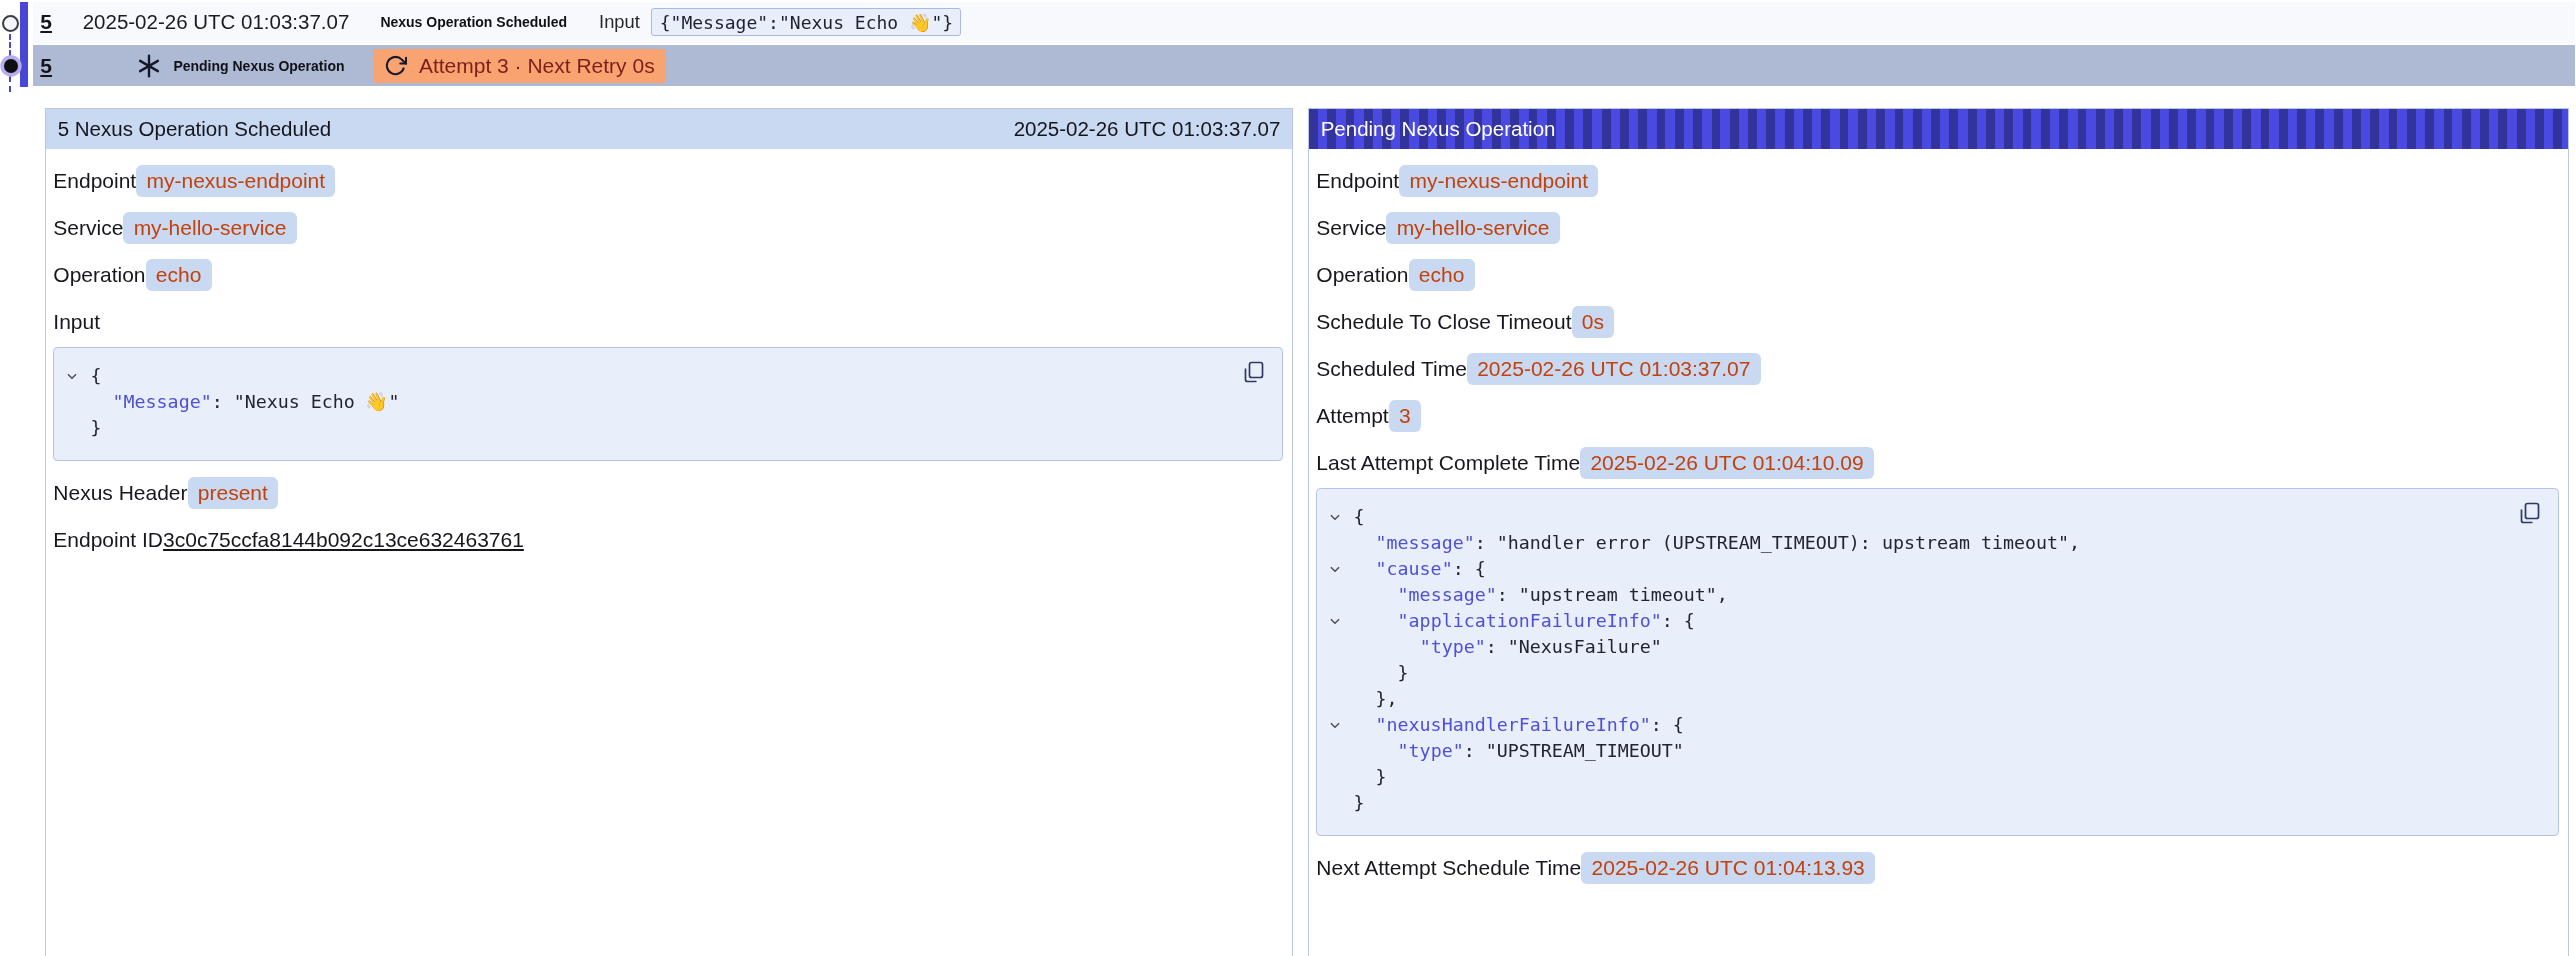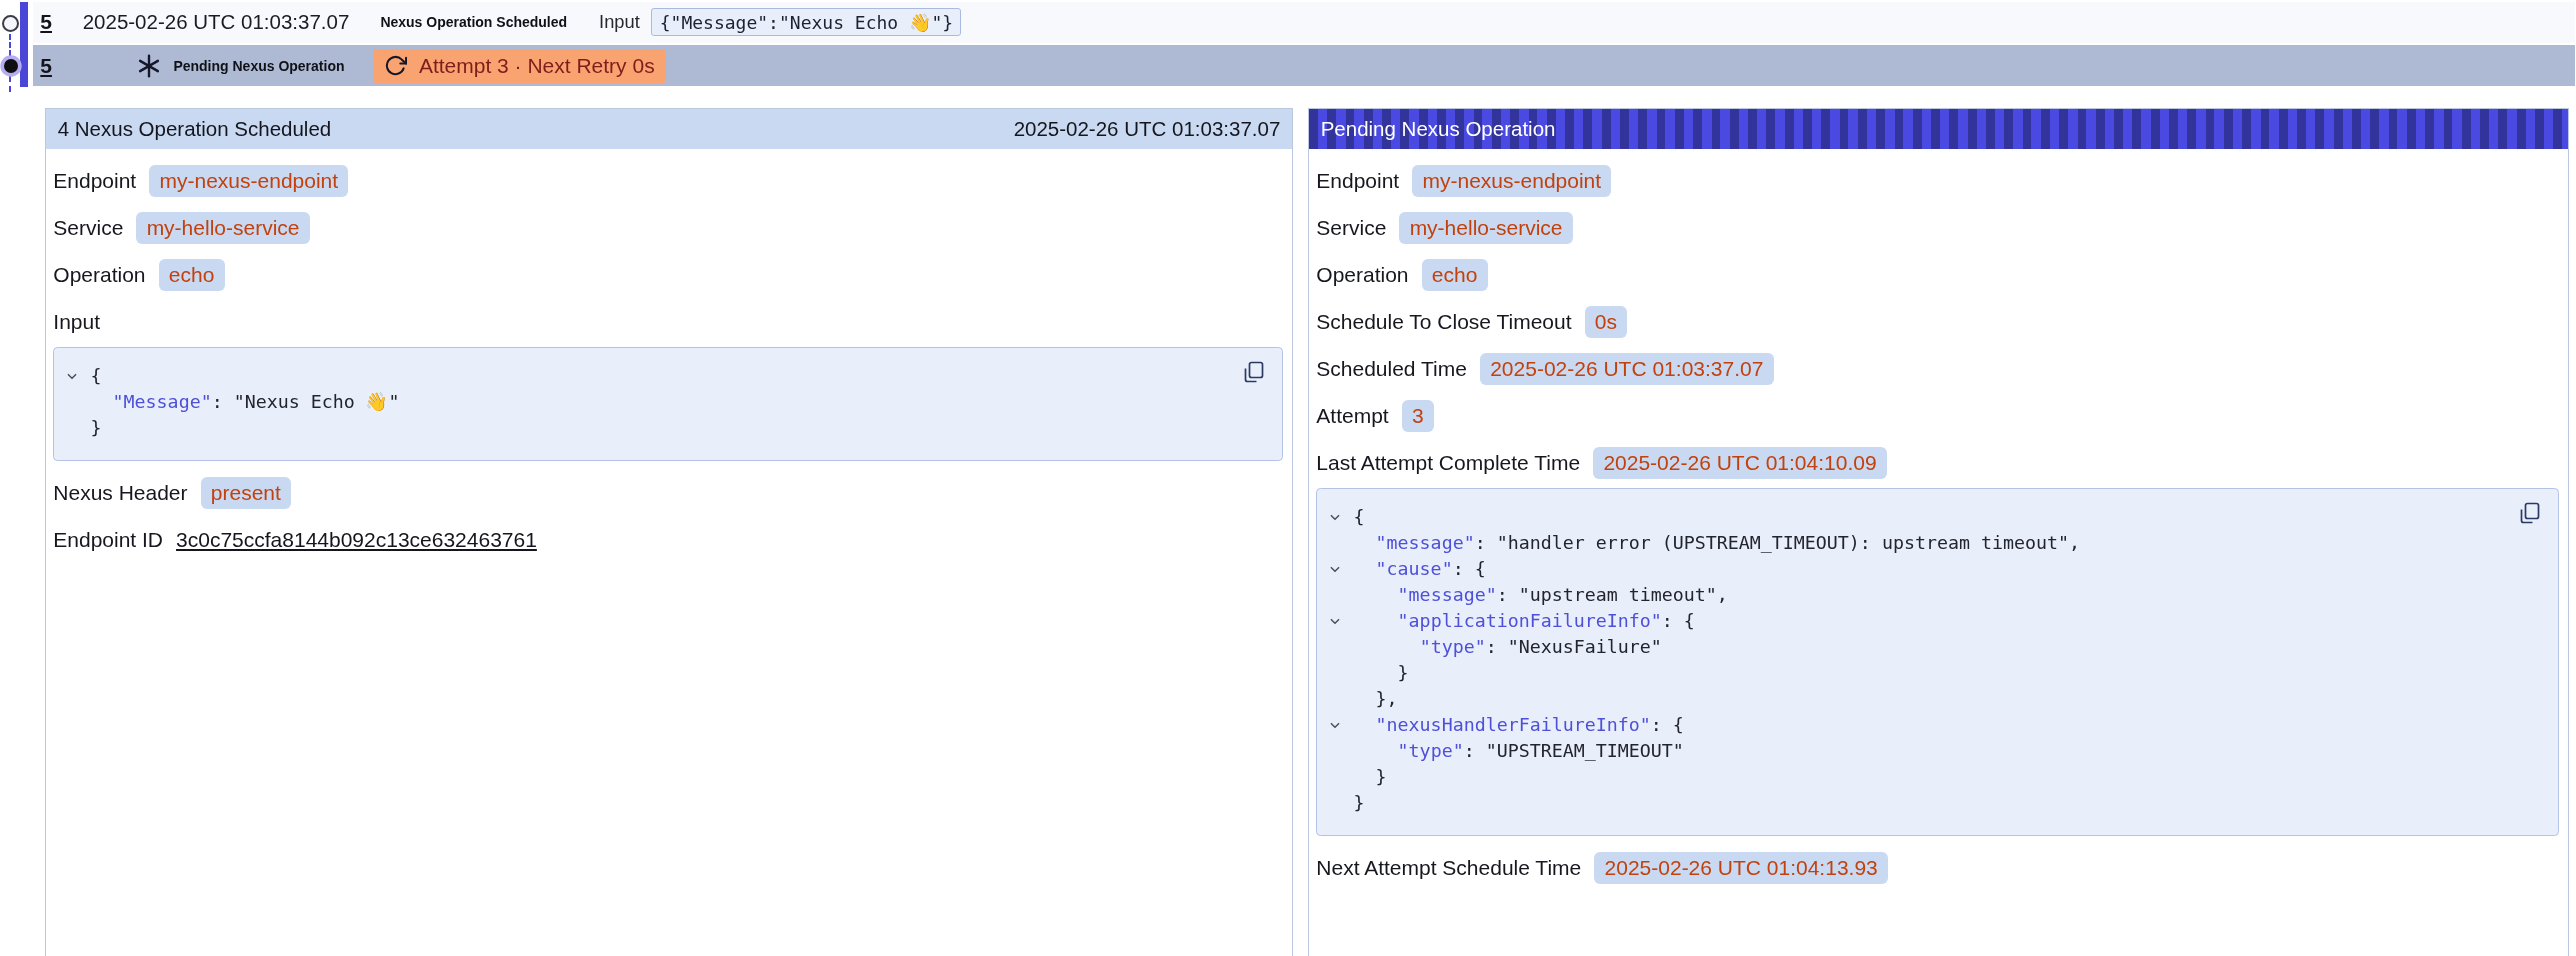--- a/index.html
+++ b/index.html
@@ -37,21 +37,21 @@
   .panel{position:absolute;top:108px;bottom:0;background:#ffffff;border:1.5px solid #bac7de;border-bottom:none;
     box-sizing:border-box;overflow:hidden;}
   .panel-left{left:45px;width:1248px;}
   .panel-right{left:1308px;width:1261px;}
   .ph{height:40px;display:flex;align-items:center;justify-content:space-between;
     padding:0 11.7px;font-size:20.5px;}
   .ph-left{background:#c9d9f2;color:#15161d;}
   .ph-striped{background:repeating-linear-gradient(90deg,#33339c 0 8.8px,#4a4ae2 8.8px 18.3px);
     color:#ffffff;font-weight:500;}
   .pbody{padding:8.8px 8.8px 0 7.3px;}
-  .frow{display:flex;align-items:center;min-height:47px;gap:13px;font-size:21px;color:#17181f;}
+  .frow{display:flex;align-items:center;min-height:47px;font-size:21px;color:#17181f;}
   .fbadge{background:#c9d9f2;border-radius:5.9px;padding:2.2px 10.3px;line-height:28px;color:#c2410c;}
   .flink{text-decoration:underline;color:#15161d;cursor:pointer;}
   
   .codeblock{position:relative;background:#e9eefb;border:1.5px solid #b3c2e6;border-radius:4.4px;
     padding:14.6px 59px 19px 5.9px;margin:1.5px 0 8.8px 0;
     font-family:"DejaVu Sans Mono",monospace;font-size:18.3px;line-height:26px;color:#23252e;}
   .cl{display:flex;align-items:baseline;}
   .gut{width:26px;flex:0 0 26px;display:inline-flex;justify-content:flex-start;padding-left:4.4px;
     align-self:center;}
   .pre{white-space:pre;}
@@ -93,21 +93,21 @@
       <svg width="23" height="23" viewBox="0 0 24 24" fill="none" stroke="#15172a" stroke-width="2.1" stroke-linecap="round" stroke-linejoin="round">
         <polyline points="23 4 23 10 17 10"></polyline>
         <path d="M20.49 15a9 9 0 1 1-2.12-9.36L23 10"></path>
       </svg>
       <span>Attempt 3 · Next Retry 0s</span>
     </span>
   </div>
 
   <section class="panel panel-left">
     <header class="ph ph-left">
-      <span>4 Nexus Operation Scheduled</span>
+      <span>5 Nexus Operation Scheduled</span>
       <span>2025-02-26 UTC 01:03:37.07</span>
     </header>
     <div class="pbody" id="left-body">
         <div class="frow">
           <span class="flabel">Endpoint</span>
           <span class="fbadge">my-nexus-endpoint</span>
         </div>
         <div class="frow">
           <span class="flabel">Service</span>
           <span class="fbadge">my-hello-service</span>

